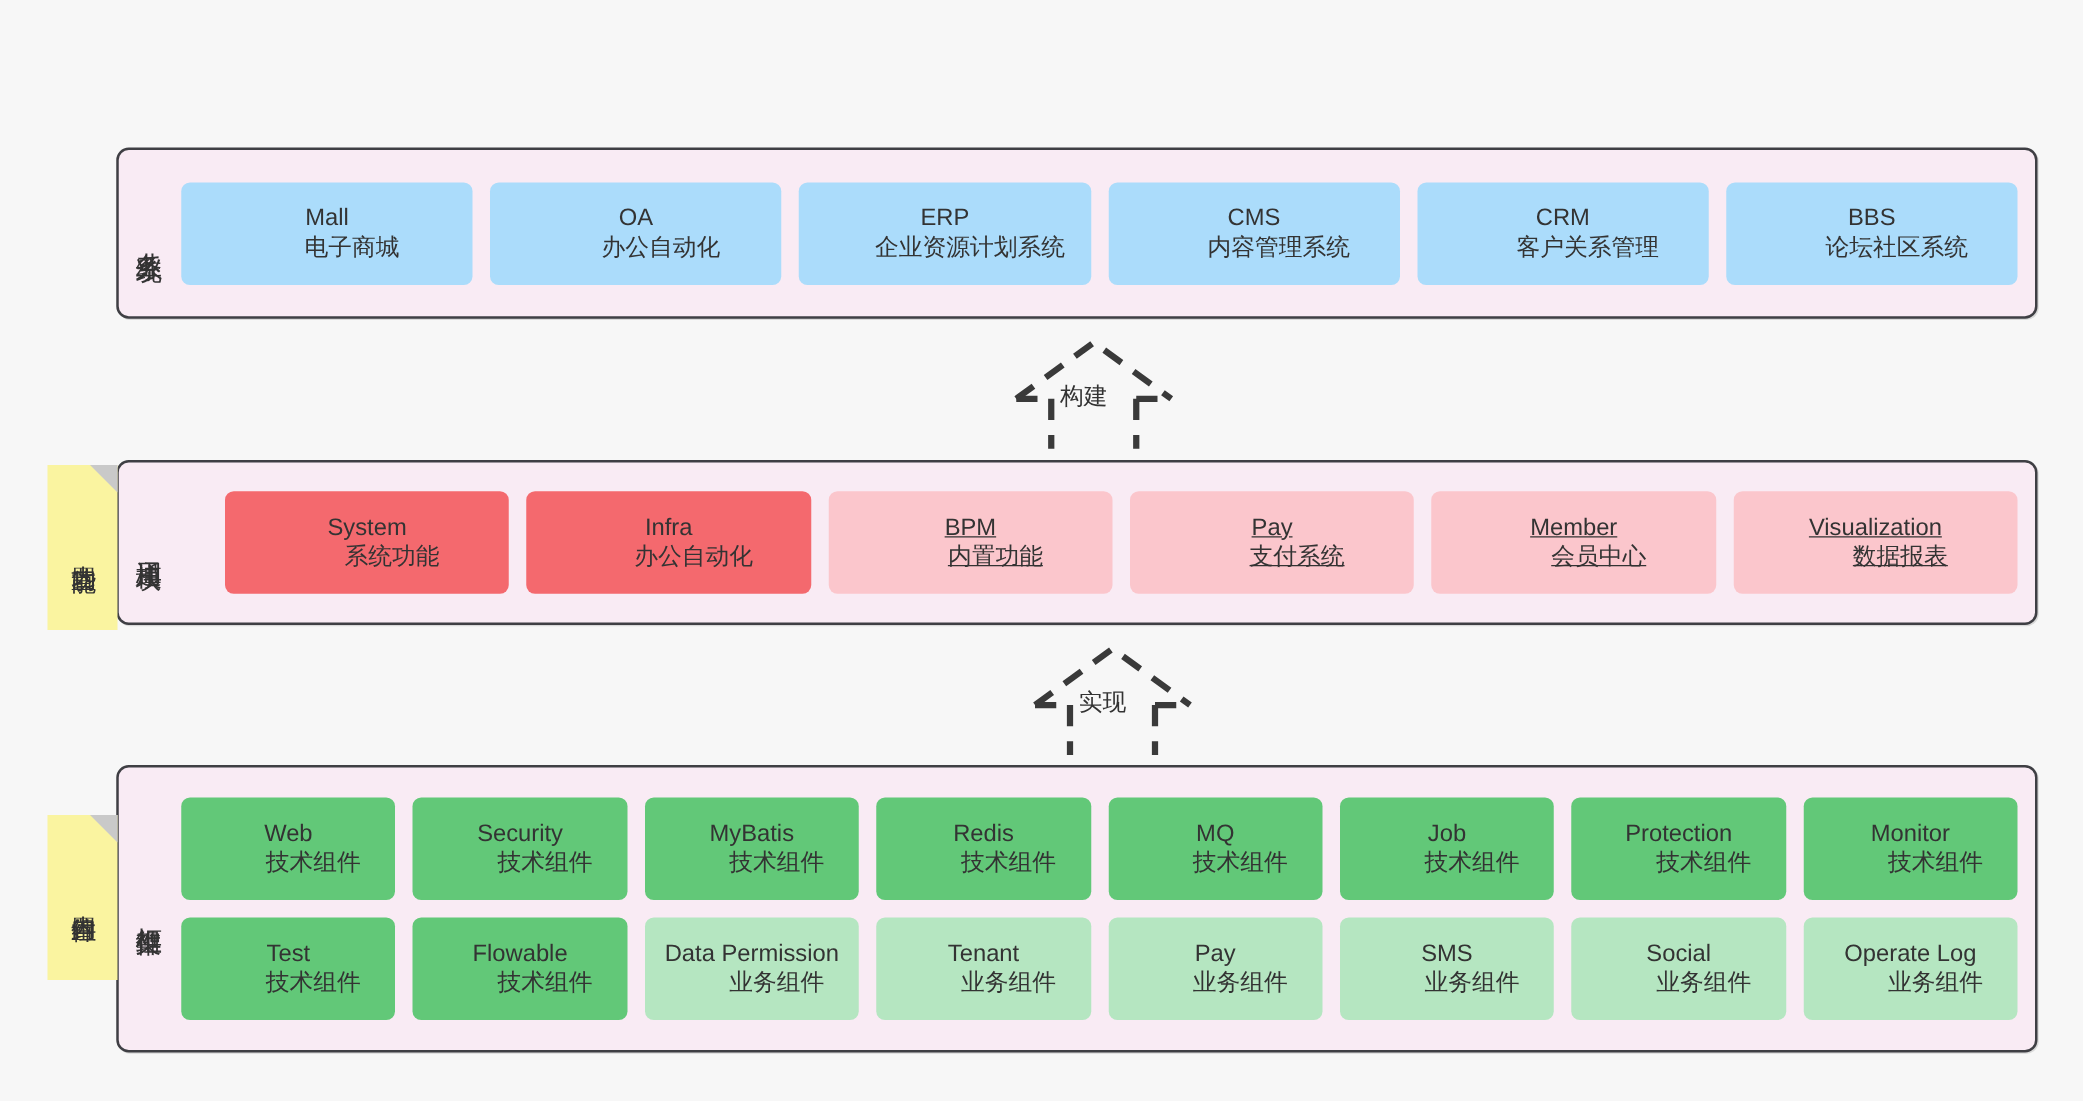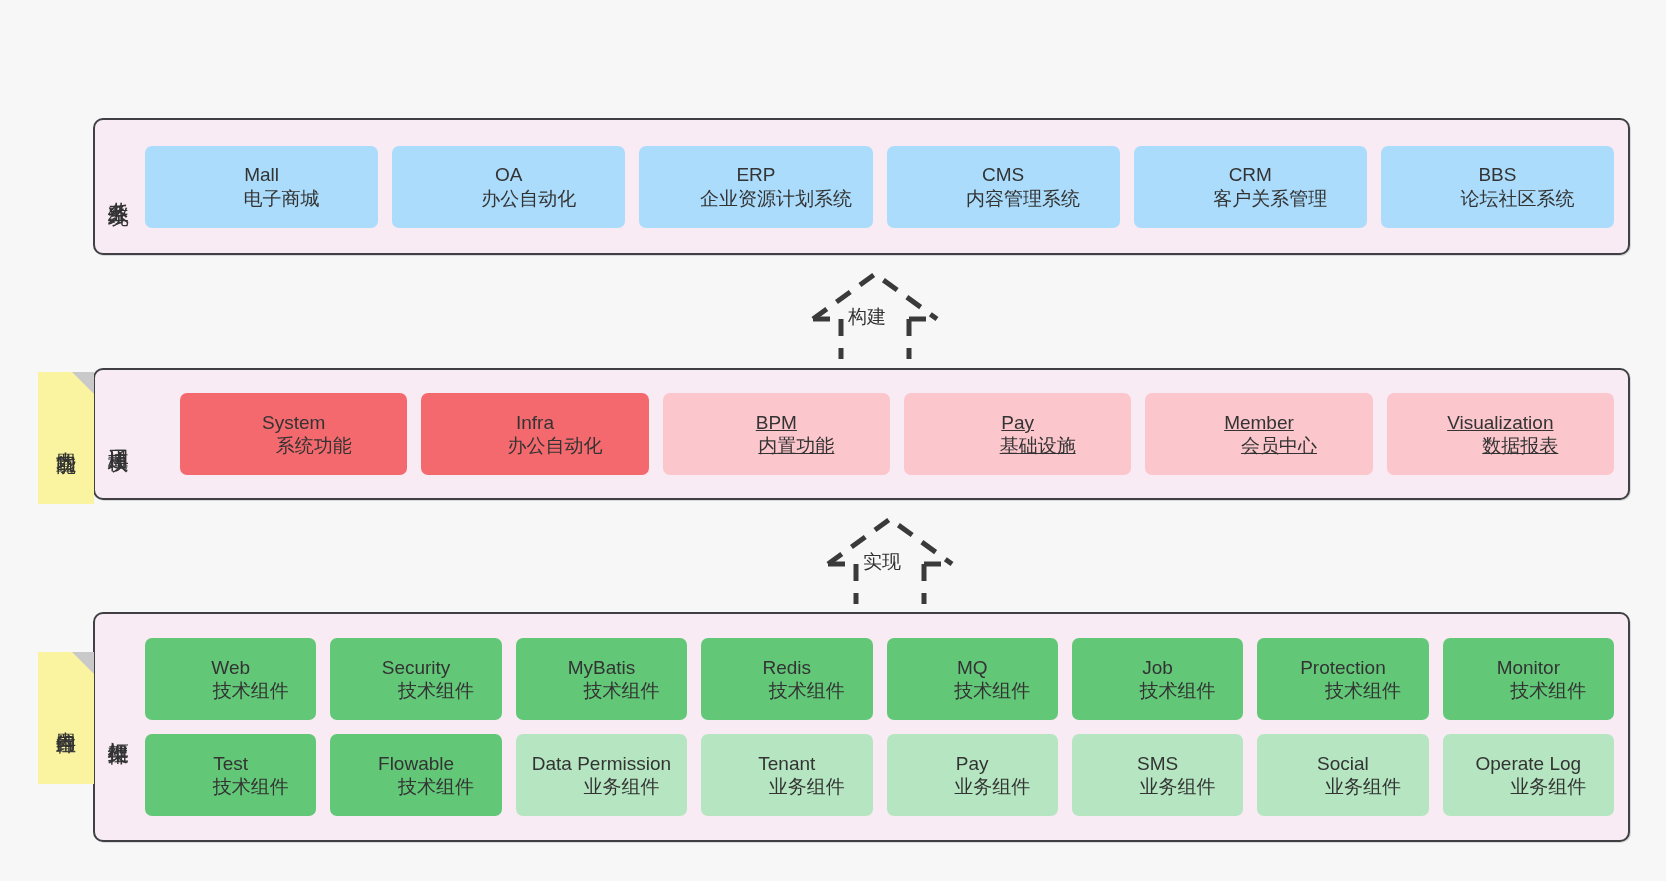--- a/index.html
+++ b/index.html
@@ -188,21 +188,21 @@
         <div class="card c-red">
           <span class="t1">Infra</span>
           <span class="t2">办公自动化</span>
         </div>
         <div class="card c-pink">
           <span class="t1">BPM</span>
           <span class="t2">内置功能</span>
         </div>
         <div class="card c-pink">
           <span class="t1">Pay</span>
-          <span class="t2">基础设施</span>
+          <span class="t2">支付系统</span>
         </div>
         <div class="card c-pink">
           <span class="t1">Member</span>
           <span class="t2">会员中心</span>
         </div>
         <div class="card c-pink">
           <span class="t1">Visualization</span>
           <span class="t2">数据报表</span>
         </div>
       </div>

